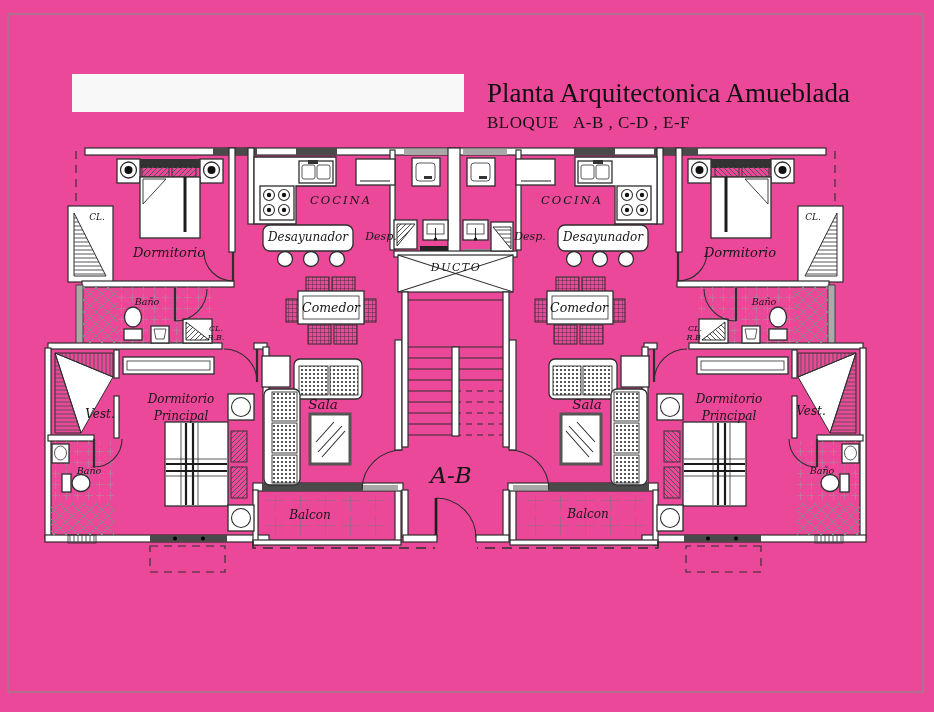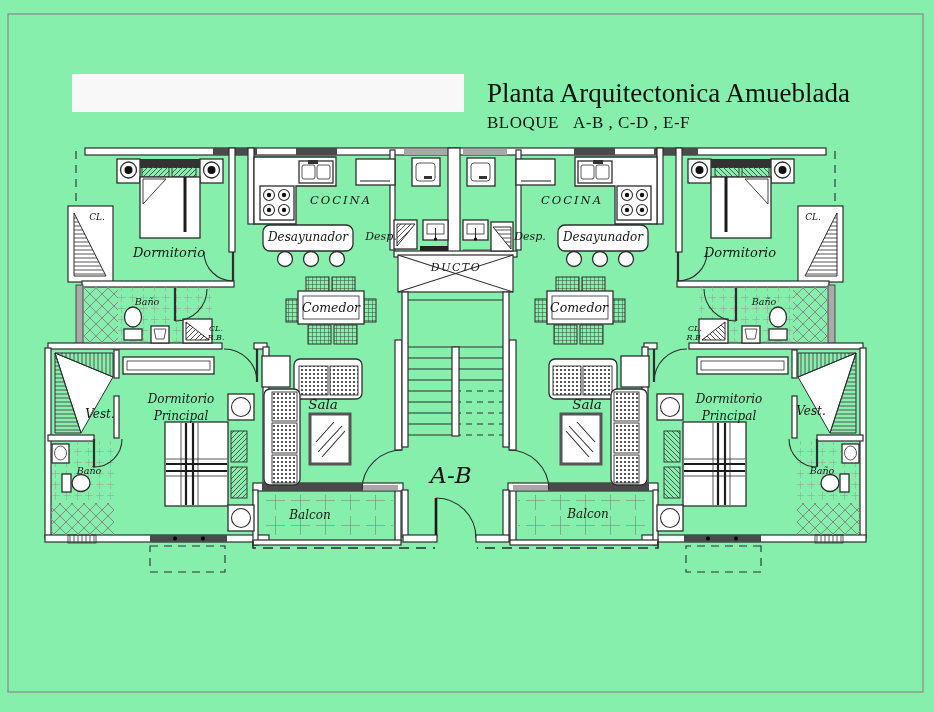--- a/index.html
+++ b/index.html
@@ -1,16 +1,16 @@
 <!DOCTYPE html>
 <html><head>
 <meta charset="utf-8">
 <style>
   html,body{margin:0;padding:0;background:#ffffff;}
-  .stage{position:relative;width:934px;height:712px;background:#86efac;overflow:hidden;}
+  .stage{position:relative;width:934px;height:712px;background:#ec4899;overflow:hidden;}
   svg{position:absolute;left:0;top:0;}
   .wall{fill:#ffffff;stroke:#2e2e2e;stroke-width:1.2;}
   .w{fill:#ffffff;stroke:#2e2e2e;stroke-width:1.3;}
   .thin{fill:#ffffff;stroke:#2e2e2e;stroke-width:0.8;}
   .ln{stroke:#2e2e2e;stroke-width:1.1;fill:none;}
   .ln2{stroke:#2e2e2e;stroke-width:2.2;fill:none;}
   .dash{stroke-dasharray:8,6;}
   .dash2{stroke-dasharray:10,7;stroke-width:1.6;}
   .lbl{font-family:"DejaVu Serif",serif;font-style:italic;fill:#161616;text-anchor:middle;}
   .ttl{font-family:"Liberation Serif","DejaVu Serif",serif;fill:#101010;}

